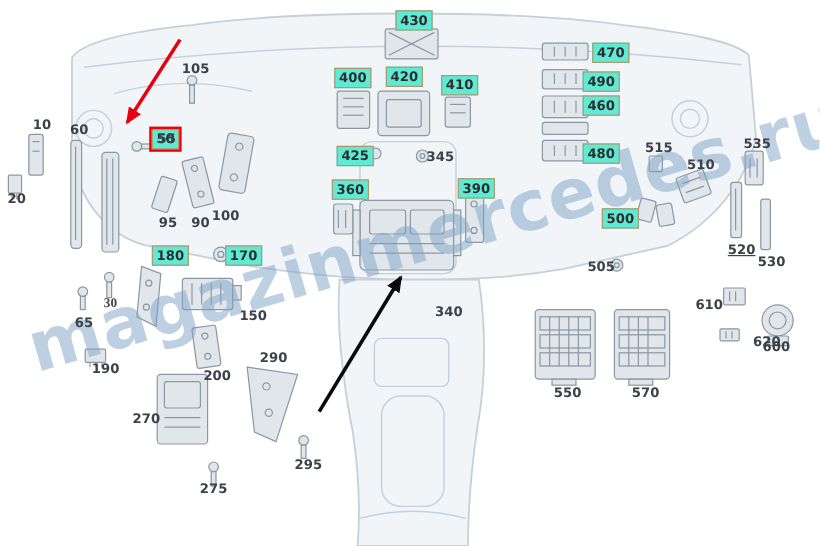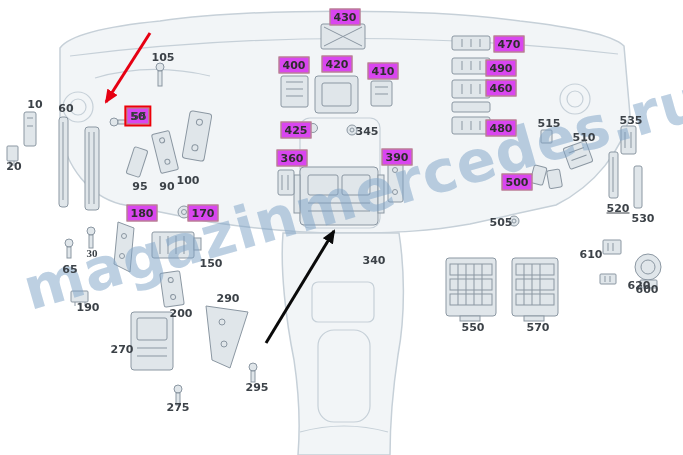--- a/index.html
+++ b/index.html
@@ -45,21 +45,21 @@
     position: absolute;
     transform: translate(-50%, -50%);
     font-size: 11px;
     font-weight: 600;
     line-height: 1;
     color: #3c4248;
     white-space: nowrap;
     padding: 2px 3px;
   }
   .part-label.tag {
-    background: #d946ef;
+    background: #5eead4;
     border: 1px solid #ab9a6d;
     color: #2e2e2e;
   }
   .part-label.highlight {
     outline: 2.5px solid #ee0008;
     margin-left: 43px;
   }
 
   .arrows-layer { z-index: 4; pointer-events: none; }
 </style>

